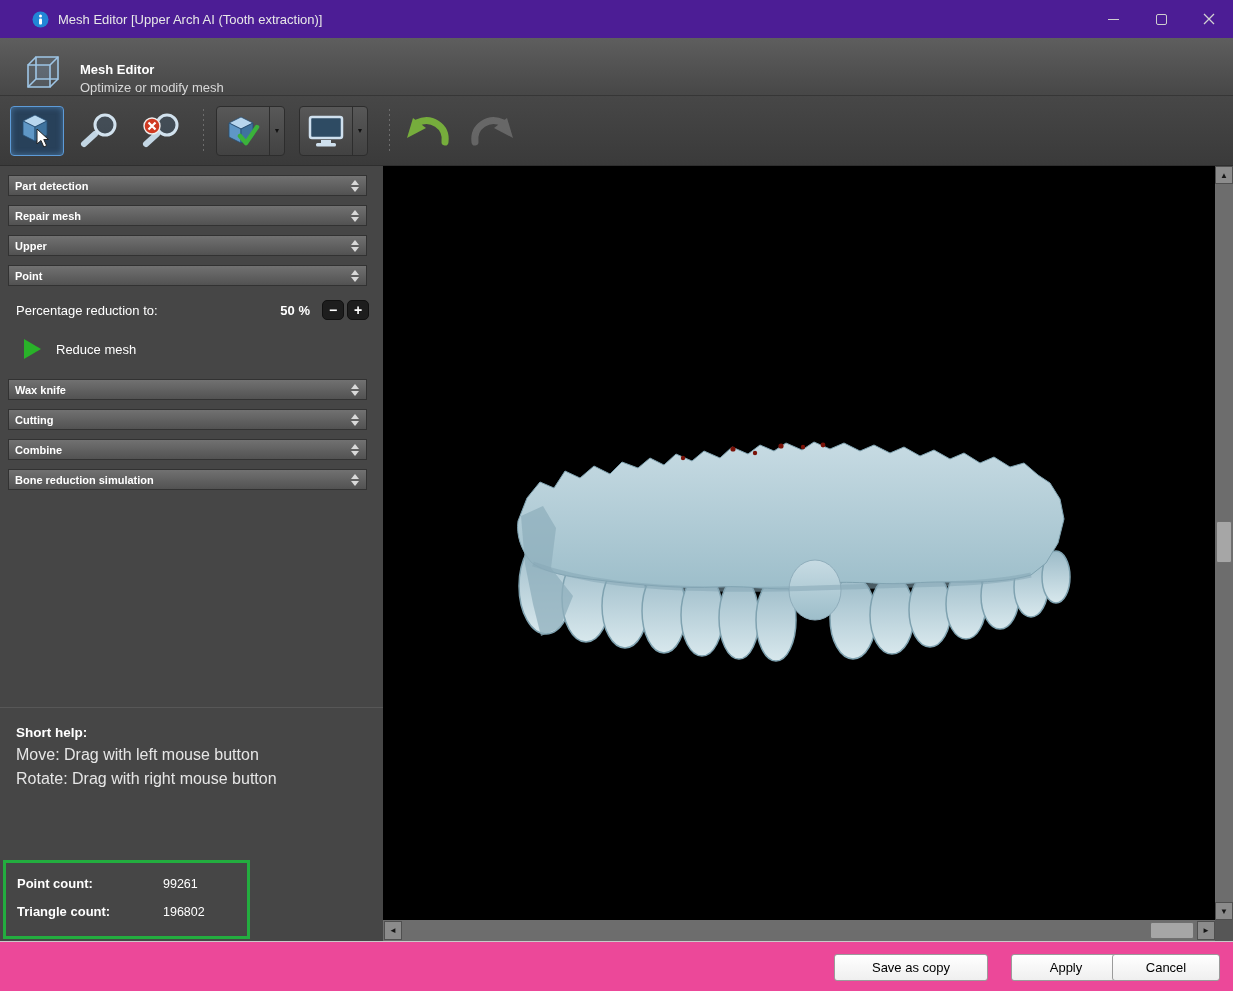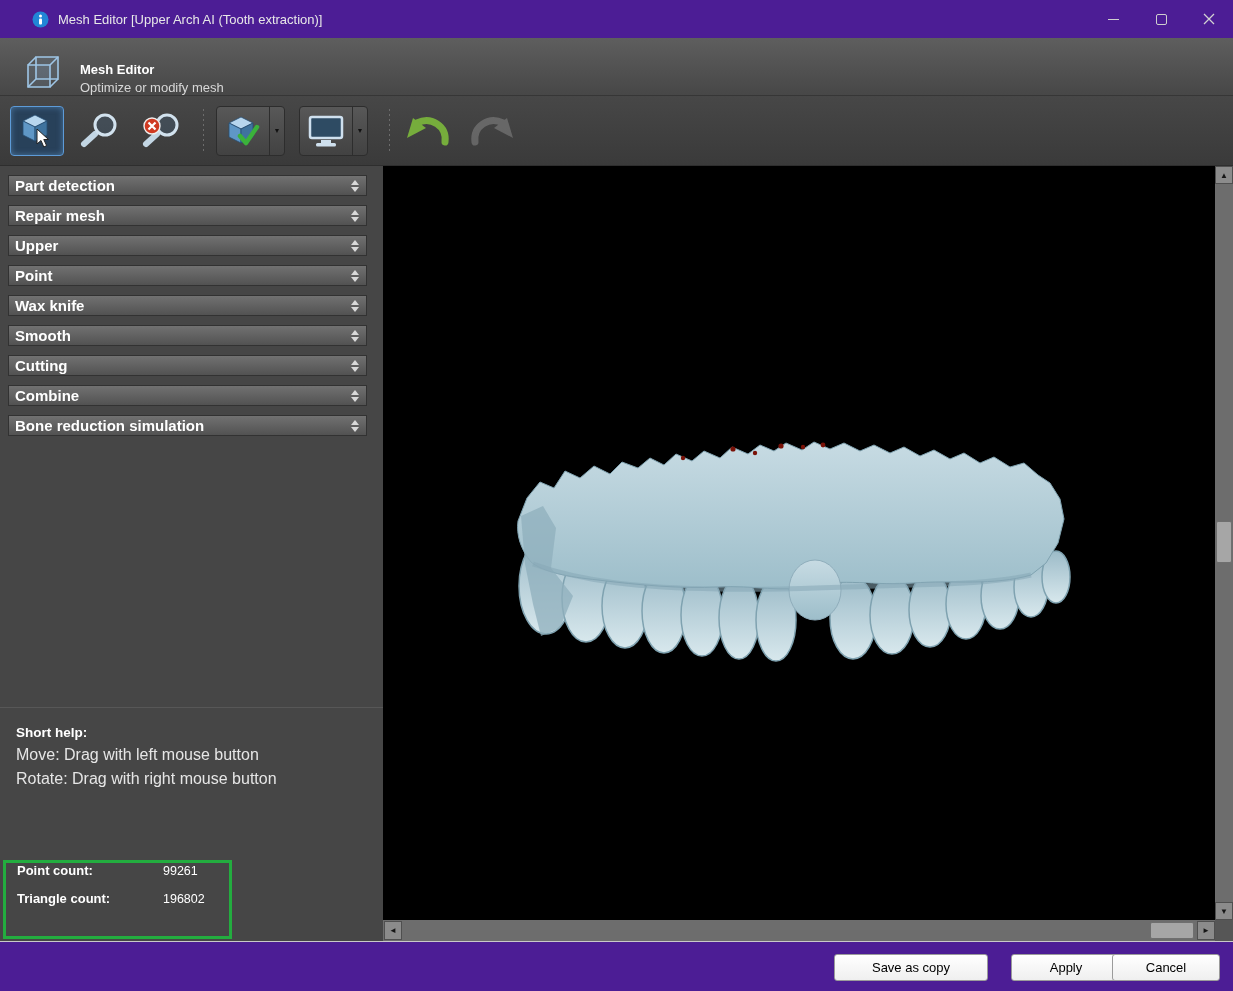--- a/index.html
+++ b/index.html
@@ -44,21 +44,21 @@
   .tool-redo { opacity:.8; }
 
   
   .sidebar { position:absolute; top:166px; left:0; width:383px; bottom:50px; background:#464646; }
   .viewport { position:absolute; top:166px; left:383px; right:0; bottom:50px; background:#000; }
 
   
   .sections { padding-top:9px; }
   .section-bar { height:21px; margin:0 16px 9px 8px; background:linear-gradient(#717171,#525252);
                  border:1px solid #323232; display:flex; align-items:center; padding:0 5px 0 6px;
-                 color:#fff; font-size:15px; font-weight:bold; }
+                 color:#fff; font-size:11px; font-weight:bold; }
   .spinner { margin-left:auto; display:flex; flex-direction:column; align-items:center; gap:2px; padding-right:2px; }
   .tri-up { width:0; height:0; border-left:4px solid transparent; border-right:4px solid transparent;
             border-bottom:5px solid #d9d9d9; }
   .tri-down { width:0; height:0; border-left:4px solid transparent; border-right:4px solid transparent;
               border-top:5px solid #d9d9d9; }
 
   
   .pct-row { display:flex; align-items:center; margin:13px 14px 0 16px; height:22px; color:#fff; font-size:13px; }
   .pct-value { margin-left:auto; font-weight:bold; margin-right:9px; }
   .step-btn { width:22px; height:20px; background:#1d1d1d; border:1px solid #101010; border-radius:5px;
@@ -68,22 +68,22 @@
   .play-icon { width:0; height:0; border-top:10px solid transparent; border-bottom:10px solid transparent;
                border-left:17px solid #29b229; }
   .run-label { color:#fff; font-size:13px; margin-left:15px; }
 
   
   .help-block { position:absolute; top:541px; left:0; right:0; border-top:1px solid #575757; padding:17px 0 0 16px; }
   .help-title { color:#fff; font-size:13.5px; font-weight:bold; }
   .help-line { color:#e6e6e6; font-size:16px; margin-top:6px; }
 
   
-  .counts-box { position:absolute; top:694px; left:3px; width:229px; height:79px;
-                border:3px solid #23ad3f; padding:0 8px 0 11px; }
+  .counts-box { position:absolute; top:694px; left:3px; width:247px; height:79px;
+                border:3px solid #23ad3f; padding:13px 8px 0 11px; }
   .count-row { display:flex; align-items:baseline; margin-bottom:13px; }
   .count-label { color:#fff; font-size:13px; font-weight:bold; width:146px; flex:none; }
   .count-value { color:#fff; font-size:12.5px; }
 
   
   .canvas { position:absolute; left:0; top:0; width:807px; height:733px; }
   .vscroll { position:absolute; right:0; top:0; bottom:21px; width:18px; background:#6d6d6d; }
   .vscroll .sc-btn { position:absolute; left:0; width:18px; height:18px; background:#8b8b8b;
                      border:1px solid #4f4f4f; color:#161616; font-size:8px;
                      display:flex; align-items:center; justify-content:center; }
@@ -93,21 +93,21 @@
   .hscroll { position:absolute; left:0; right:18px; bottom:0; height:21px; background:#6d6d6d; }
   .hscroll .sc-btn { position:absolute; top:1px; width:18px; height:19px; background:#8b8b8b;
                      border:1px solid #4f4f4f; color:#161616; font-size:8px;
                      display:flex; align-items:center; justify-content:center; }
   .hscroll .left { left:1px; }  .hscroll .right { right:0; }
   .h-thumb { position:absolute; right:21px; top:2px; bottom:2px; width:44px; background:#a6a6a6;
              border:1px solid #6f6f6f; border-radius:2px; }
   .sc-corner { position:absolute; right:0; bottom:0; width:18px; height:21px; background:#565656; }
 
   
-  .footer { position:absolute; bottom:0; left:0; right:0; height:50px; background:#4c1d95;
+  .footer { position:absolute; bottom:0; left:0; right:0; height:50px; background:#ec4899;
             border-top:1px solid #c9c9c9; }
   .f-btn { position:absolute; top:12px; height:27px; background:linear-gradient(#ffffff,#efefef);
            border:1px solid #9b9b9b; border-radius:3px; font-size:13px; color:#000;
            display:flex; align-items:center; justify-content:center; font-family:"Liberation Sans", sans-serif; }
   .f-save { right:245px; width:154px; }
   .f-apply { right:112px; width:110px; }
   .f-cancel { right:13px; width:108px; }
 </style>
 </head>
 <body>
@@ -261,37 +261,40 @@
 
       <div class="section-bar">
         <span>Point</span>
         <span class="spinner">
             <span class="tri-up"></span>
             <span class="tri-down"></span>
           </span>
       </div>
 
       <div>
+        <div class="pct-row">
+          <span>Percentage reduction to:</span>
+          <span class="pct-value">50 %</span>
+          <span class="step-btn">−</span>
+          <span class="step-btn">+</span>
+        </div>
+        <div class="run-row">
+          <span class="play-icon"></span>
+          <span class="run-label">Reduce mesh</span>
+        </div>
       </div>
 
       <div class="section-bar">
         <span>Wax knife</span>
         <span class="spinner">
             <span class="tri-up"></span>
             <span class="tri-down"></span>
           </span>
       </div>
 
-      <div class="section-bar">
-        <span>Smooth</span>
-        <span class="spinner">
-            <span class="tri-up"></span>
-            <span class="tri-down"></span>
-          </span>
-      </div>
 
       <div class="section-bar">
         <span>Cutting</span>
         <span class="spinner">
             <span class="tri-up"></span>
             <span class="tri-down"></span>
           </span>
       </div>
 
       <div class="section-bar">

